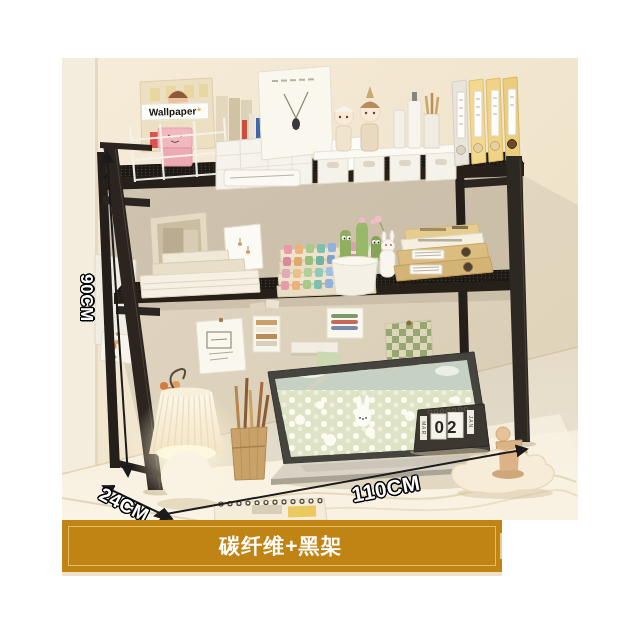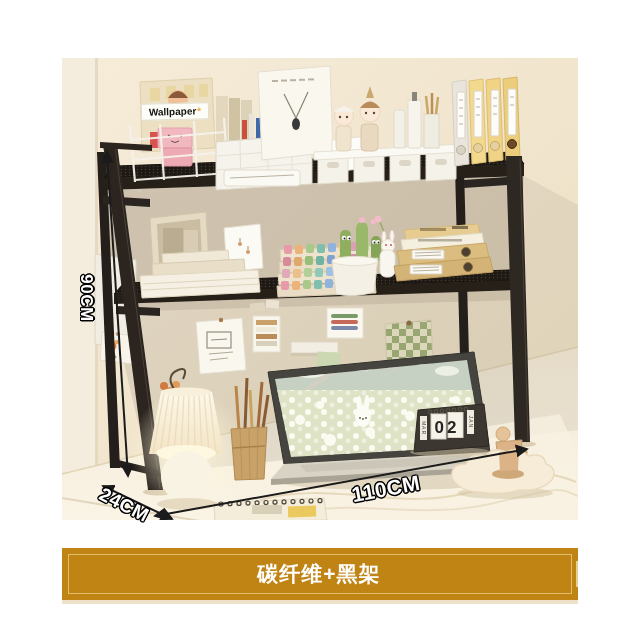--- a/index.html
+++ b/index.html
@@ -13,21 +13,21 @@
        pointer-events:none;white-space:nowrap;}
   .dim-height{left:49px;top:288px;width:74px;font-size:17px;transform:rotate(90deg);}
   .dim-depth{left:76px;top:494px;width:96px;font-size:19px;transform:rotate(27deg);}
   .dim-width{left:326px;top:477px;width:120px;font-size:21px;transform:rotate(-10.5deg);}
   
   .wallpaper-tag{position:absolute;left:141px;top:103px;width:66px;height:15px;
        background:#fdfdfa;border:1px solid #e2dccb;display:flex;align-items:center;justify-content:center;
        font-size:10px;font-weight:bold;color:#15130f;transform:rotate(-1.5deg);line-height:1;}
   .wallpaper-tag .star{color:#f0a33a;margin-left:1px;font-weight:900;}
   
-  .banner{position:absolute;left:62px;top:548px;width:516px;height:52px;background:#c08414;
+  .banner{position:absolute;left:62px;top:520px;width:440px;height:52px;background:#c08414;
        display:flex;align-items:center;justify-content:center;box-shadow:0 4px 0 rgba(205,170,100,.35);}
   .banner::before{content:"";position:absolute;inset:6px;border:1px solid #e2bc6a;pointer-events:none;}
   .banner-cell{flex:1;text-align:center;color:#ffffff;font-size:21px;font-weight:bold;letter-spacing:1px;}
   .banner-divider{width:2px;height:26px;background:#ecd9a8;opacity:.85;}
   .cal-text{font-family:"Liberation Sans",sans-serif;}
 </style>
 </head>
 <body>
 
 <div class="page">

